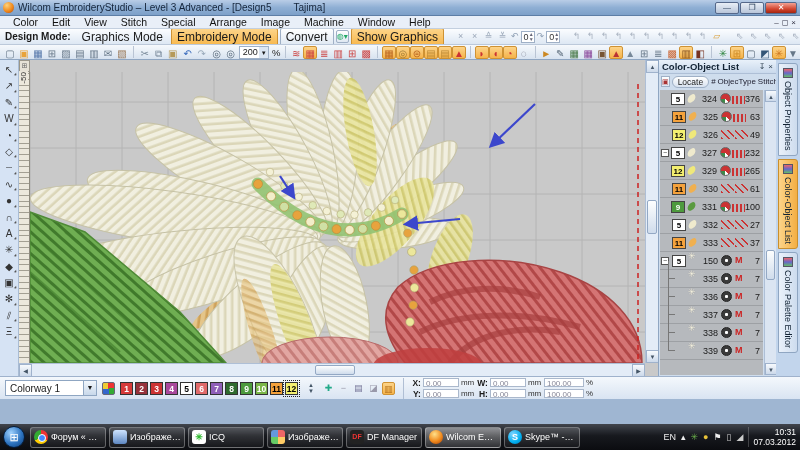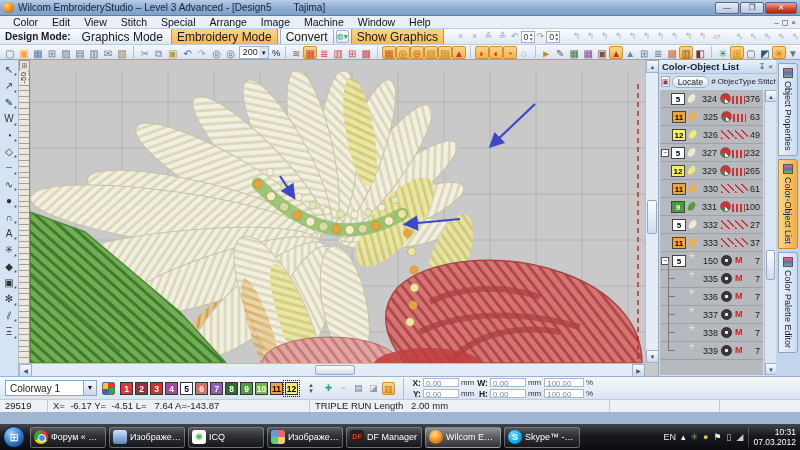--- a/index.html
+++ b/index.html
@@ -768,27 +768,20 @@
         <span class="t-unit">mm</span>
         <span class="t-lab">H:</span>
         <span class="t-box">0.00</span>
         <span class="t-unit">mm</span>
         <span class="t-box pct">100.00</span>
         <span class="t-unit">%</span>
       </div>
     </div>
   </div>
 
-  <div class="statusbar">
-    <div class="seg" style="width:48px;">29519</div>
-    <div class="seg" style="width:262px;">X=  -6.17 Y=  -4.51 L=   7.64 A=-143.87</div>
-    <div class="seg" style="width:300px;">TRIPLE RUN Length   2.00 mm</div>
-    <div class="seg" style="flex:1;"></div>
-    <div class="seg" style="width:80px; border-right:none;"></div>
-  </div>
 
   <div class="taskbar">
     <div class="start-orb">⊞</div>
     <div style="display:flex;">
 
     <div class="task-item" data-active="false">
         <span class="ticon" data-t="chrome"></span>
         <span class="tlabel">Форум « Bro…</span>
       </div>
         <div class="task-item" data-active="false">

